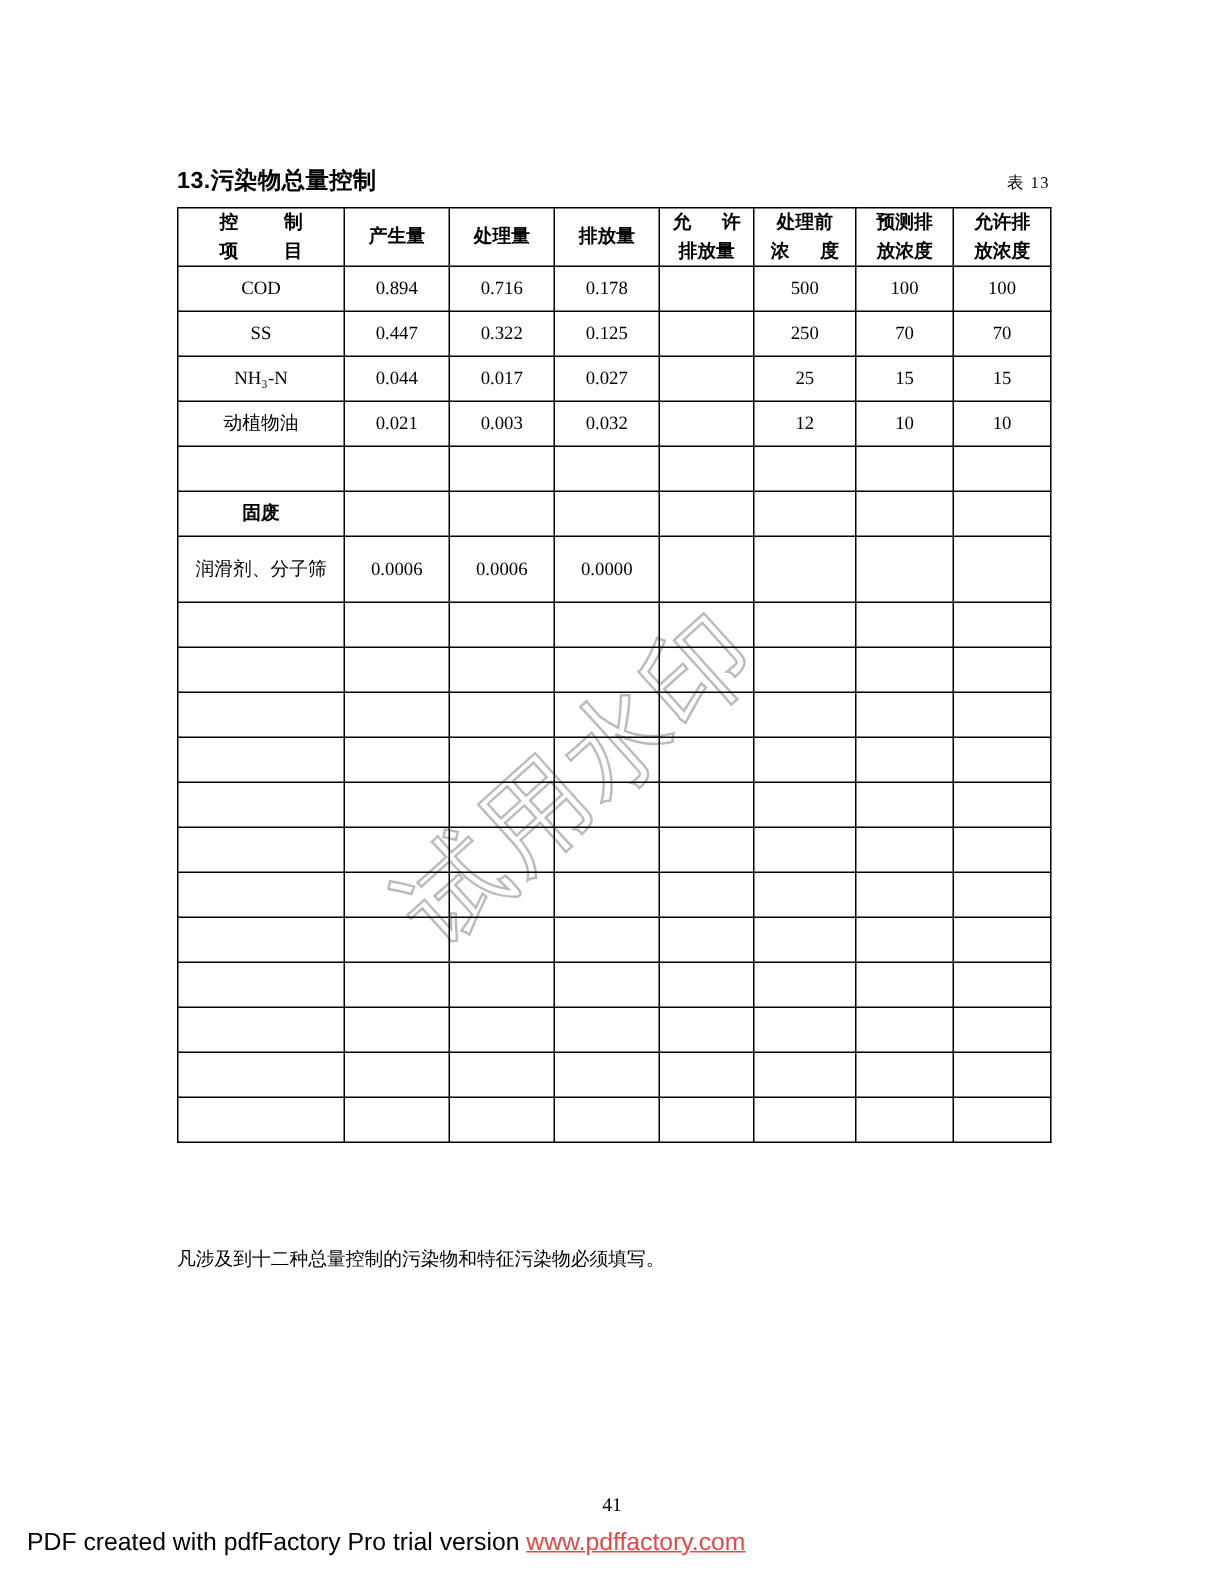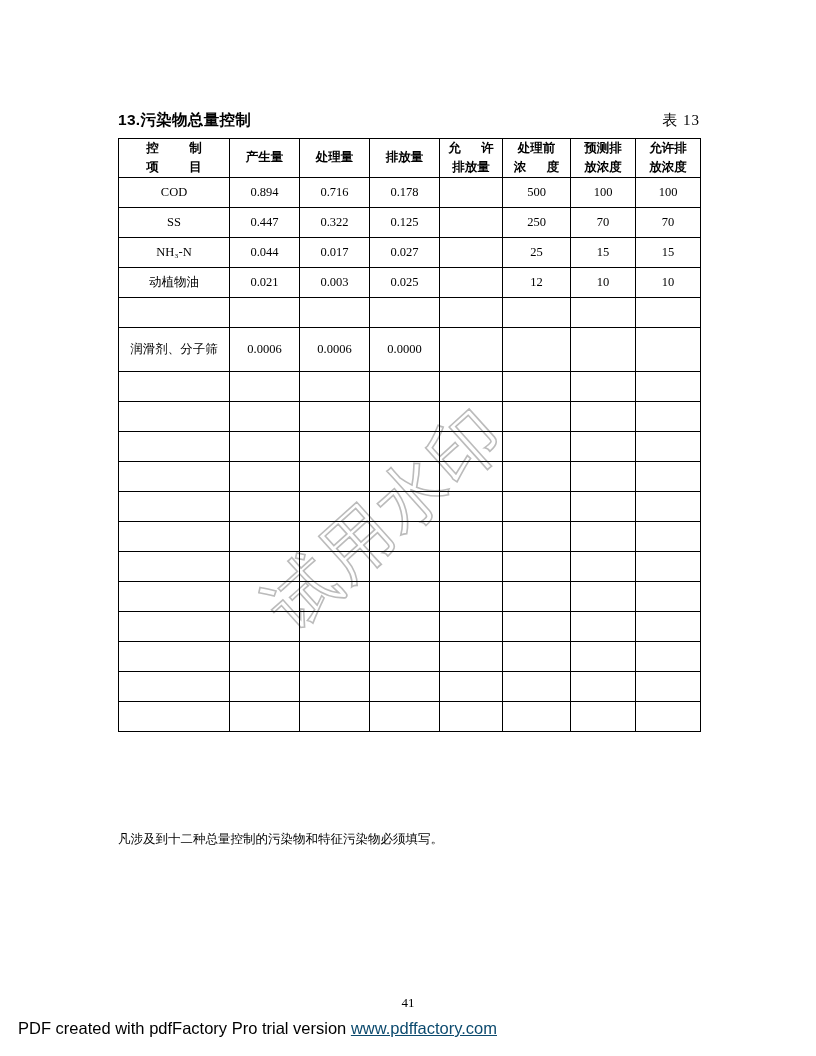--- a/index.html
+++ b/index.html
@@ -35,21 +35,21 @@
     align-items: baseline;
   }
   .doc-title {
     font-family: "Liberation Sans", "DejaVu Sans", sans-serif;
     font-weight: bold;
     font-size: 15.5px;
     letter-spacing: 0.3px;
     white-space: nowrap;
   }
   .table-label {
-    font-size: 15px;
+    font-size: 11px;
     white-space: nowrap;
     letter-spacing: 1px;
   }
 
   
   .watermark {
     position: absolute;
     left: 236px;
     top: 392px;
     width: 330px;
@@ -173,21 +173,21 @@
     left: 0;
     top: 1019px;
     width: 816px;
     padding-left: 18px;
     font-family: "Liberation Sans", "DejaVu Sans", sans-serif;
     font-size: 16.5px;
     color: #000000;
     box-sizing: border-box;
   }
   .footer a {
-    color: #0c4a6e;
+    color: #ef4444;
     text-decoration: underline;
   }
 </style>
 </head>
 <body>
 
 <div class="page">
 
   <div class="title-row">
     <div class="doc-title">13.污染物总量控制</div>
@@ -282,38 +282,48 @@
         <td class="num"></td>
         <td class="num">25</td>
         <td class="num">15</td>
         <td class="num">15</td>
       </tr>
 
       <tr>
         <td class="rowname">动植物油</td>
         <td class="num">0.021</td>
         <td class="num">0.003</td>
-        <td class="num">0.025</td>
+        <td class="num">0.032</td>
         <td class="num"></td>
         <td class="num">12</td>
         <td class="num">10</td>
         <td class="num">10</td>
       </tr>
 
       <tr class="empty-row">
         <td class="rowname"></td>
         <td></td>
         <td></td>
         <td></td>
         <td></td>
         <td></td>
         <td></td>
         <td></td>
       </tr>
 
+      <tr>
+        <td class="rowname bold-name">固废</td>
+        <td></td>
+        <td></td>
+        <td></td>
+        <td></td>
+        <td></td>
+        <td></td>
+        <td></td>
+      </tr>
 
       <tr class="tall">
         <td class="rowname two-line">润滑剂、分子筛</td>
         <td class="num">0.0006</td>
         <td class="num">0.0006</td>
         <td class="num">0.0000</td>
         <td class="num"></td>
         <td class="num"></td>
         <td class="num"></td>
         <td class="num"></td>

